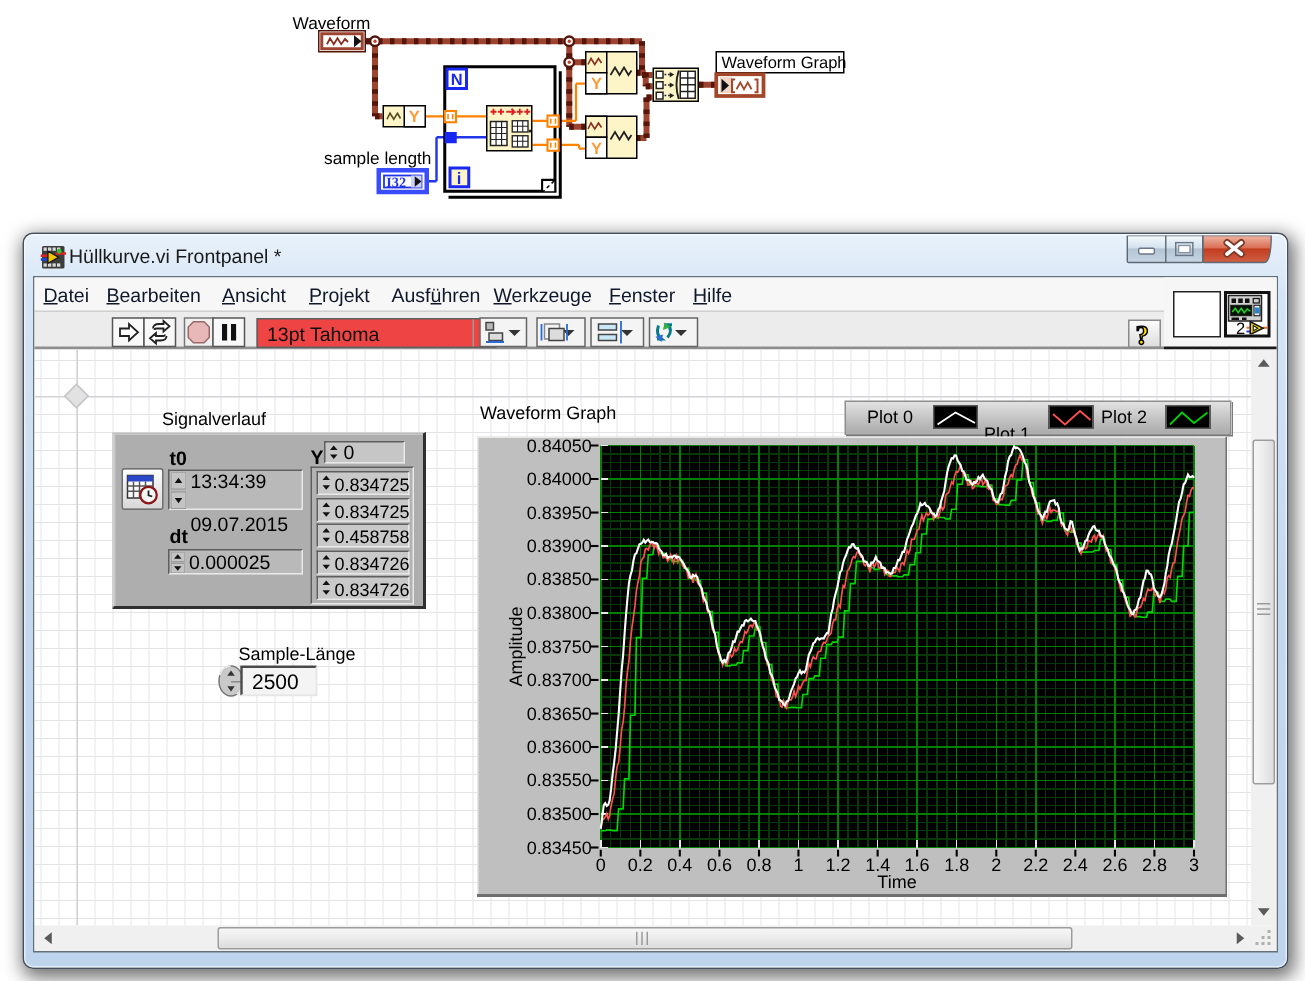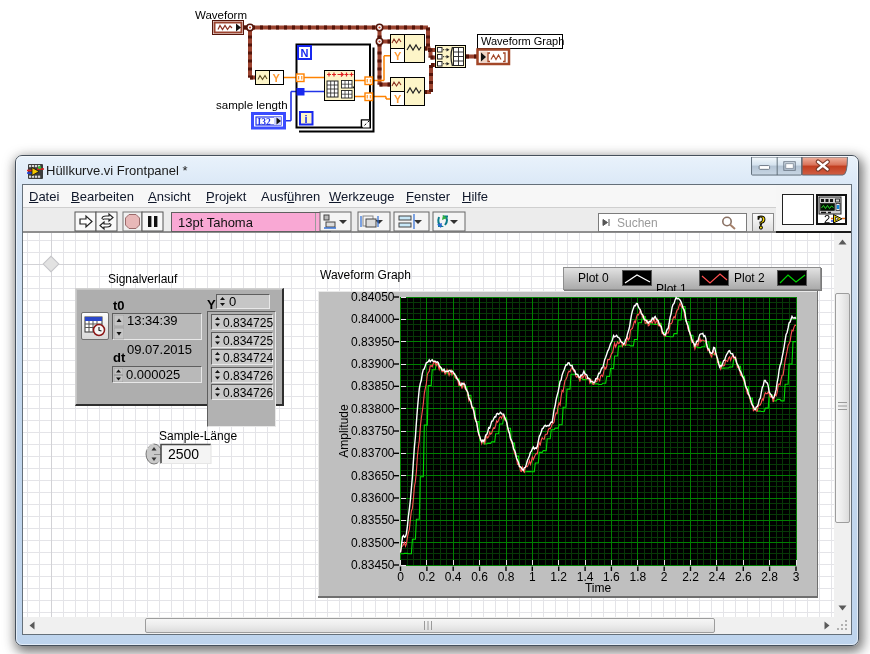--- a/index.html
+++ b/index.html
@@ -23,21 +23,21 @@
 
 
 #menubar { position:absolute; left:0; top:0; width:828px; height:22px; background:#f7f7f7; }
 #menubar span { position:absolute; top:4px; font-size:13px; color:#0f172a; white-space:pre; }
 #menubar u { text-decoration:underline; }
 
 
 #toolbar { position:absolute; left:0; top:22px; width:826px; height:26px;
   background:#ececec; border-top:1px solid #cfcfcf; border-bottom:2px solid #8f8f8f; }
 #fontcombo { position:absolute; left:148px; top:4px; width:160px; height:20px;
-  background:#f9a8d4; border:1px solid #606060; font-size:13px; color:#111; }
+  background:#ef4444; border:1px solid #606060; font-size:13px; color:#111; }
 #fontcombo .txt { position:absolute; left:6px; top:2px; }
 #fontcombo .arr { position:absolute; right:0; top:0; width:15px; height:18px;
   border-left:1px solid #9a9a9a; }
 #searchbox { position:absolute; left:575px; top:5px; width:149px; height:19px;
   background:#ffffff; border:1px solid #7c7c7c; }
 #helpbtn { position:absolute; left:729px; top:5px; width:22px; height:19px;
   background:linear-gradient(180deg,#fcfcfc,#dddddd); border:1px solid #8a8a8a; }
 #iconarea { position:absolute; left:753px; top:0px; width:75px; height:48px; background:#f6f6f6; border-bottom:2px solid #1a1a1a; }
 #connbox { position:absolute; left:6px; top:9px; width:32px; height:31px;
   background:#ffffff; border:1px solid #222; }
@@ -269,28 +269,20 @@
 <path d="M44 5 V16 M61 5 V16" stroke="#2a6ad4" stroke-width="1.2"></path>
 <rect x="82" y="5" width="12" height="4" fill="#c8e8f8" stroke="#444" stroke-width="1"></rect>
 <rect x="82" y="12" width="12" height="4" fill="#c8e8f8" stroke="#444" stroke-width="1"></rect>
 <path d="M97 3 V18" stroke="#2a6ad4" stroke-width="1.2"></path>
 <g>
 <path d="M122 6 Q120 12 124 15 L121 15 M128 14 Q132 9 128 5.5 L131 5.5" fill="none" stroke="#0a7a8a" stroke-width="2"></path>
 <path d="M126 4 L130 7 L125 9 Z" fill="#30b040"></path>
 <path d="M124 17 L120 13.5 L125 12 Z" fill="#2a6ad4"></path>
 </g>
 </svg>
-        <div id="searchbox">
-          <svg width="147" height="17">
-            <path d="M4 5.5 L8.5 8.5 L4 11.5 Z M10 5 L10 12" stroke="#555" stroke-width="1" fill="#555"></path>
-            <text x="18" y="13" font-size="12" fill="#9a9a9a" font-family="Liberation Sans">Suchen</text>
-            <circle cx="128" cy="7.5" r="4.2" fill="none" stroke="#8a7265" stroke-width="1.6"></circle>
-            <path d="M131 10.5 L136 15" stroke="#a5806a" stroke-width="2"></path>
-          </svg>
-        </div>
         <div id="helpbtn">
           <svg width="20" height="17">
               <text x="4" y="15" font-size="18" font-weight="bold" fill="#ffe000" stroke="#000" stroke-width="1" font-family="Liberation Serif">?</text>
             </svg>
         </div>
         </div>
       <div id="iconarea">
           <div id="connbox"></div>
           <div id="vicon"><svg width="27" height="27" viewBox="0 0 27 27" id="viconsvg">
 <rect x="1" y="1" width="22" height="17" fill="#d0d0d0" stroke="#222" stroke-width="1"></rect>
@@ -352,41 +344,41 @@
 <div class="val13" style="left:13px;top:0px">0.000025</div>
 </div>
 <div class="bold13" style="left:131px;top:8px">Y</div>
 <div class="sunk" style="left:140px;top:5px;width:54px;height:15px;background:#c6c6c6">
 <svg class="abs" style="left:1px;top:0px" width="9" height="13">
 <path d="M2 5 L4.5 2 L7 5 Z" fill="#111"></path>
 <path d="M2 8 L7 8 L4.5 11 Z" fill="#111"></path>
 </svg>
 <div class="val13" style="left:12px;top:-1px">0</div>
 </div>
-<div class="sunk" style="left:131px;top:22px;width:69px;height:116px;background:#b2b2b2">
+<div class="sunk" style="left:131px;top:22px;width:69px;height:92px;background:#b2b2b2">
 <div class="sunk" style="left:3px;top:2.0px;width:62px;height:16px;background:#c9c9c9">
 <svg class="abs" style="left:1px;top:0px" width="9" height="14">
                   <path d="M2 5 L4.5 2 L7 5 Z" fill="#111"></path>
                   <path d="M2 8.5 L7 8.5 L4.5 11.5 Z" fill="#111"></path>
                 </svg>
 <div class="val13" style="left:11px;top:1px;font-size:12px">0.834725</div>
               </div>
 <div class="sunk" style="left:3px;top:19.5px;width:62px;height:16px;background:#c9c9c9">
 <svg class="abs" style="left:1px;top:0px" width="9" height="14">
                   <path d="M2 5 L4.5 2 L7 5 Z" fill="#111"></path>
                   <path d="M2 8.5 L7 8.5 L4.5 11.5 Z" fill="#111"></path>
                 </svg>
 <div class="val13" style="left:11px;top:1px;font-size:12px">0.834725</div>
               </div>
 <div class="sunk" style="left:3px;top:37.0px;width:62px;height:16px;background:#c9c9c9">
 <svg class="abs" style="left:1px;top:0px" width="9" height="14">
                   <path d="M2 5 L4.5 2 L7 5 Z" fill="#111"></path>
                   <path d="M2 8.5 L7 8.5 L4.5 11.5 Z" fill="#111"></path>
                 </svg>
-<div class="val13" style="left:11px;top:1px;font-size:12px">0.834724</div>
+<div class="val13" style="left:11px;top:1px;font-size:12px">0.458758</div>
               </div>
 <div class="sunk" style="left:3px;top:54.5px;width:62px;height:16px;background:#c9c9c9">
 <svg class="abs" style="left:1px;top:0px" width="9" height="14">
                   <path d="M2 5 L4.5 2 L7 5 Z" fill="#111"></path>
                   <path d="M2 8.5 L7 8.5 L4.5 11.5 Z" fill="#111"></path>
                 </svg>
 <div class="val13" style="left:11px;top:1px;font-size:12px">0.834726</div>
               </div>
 <div class="sunk" style="left:3px;top:72.0px;width:62px;height:16px;background:#c9c9c9">
 <svg class="abs" style="left:1px;top:0px" width="9" height="14">

